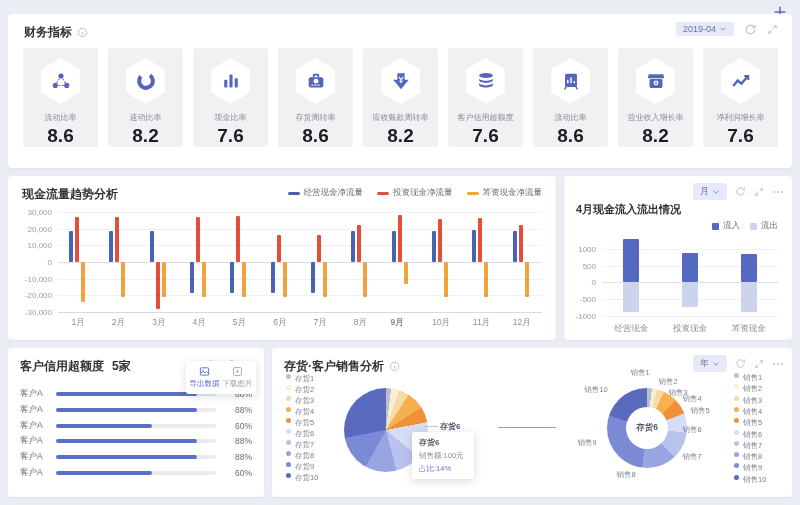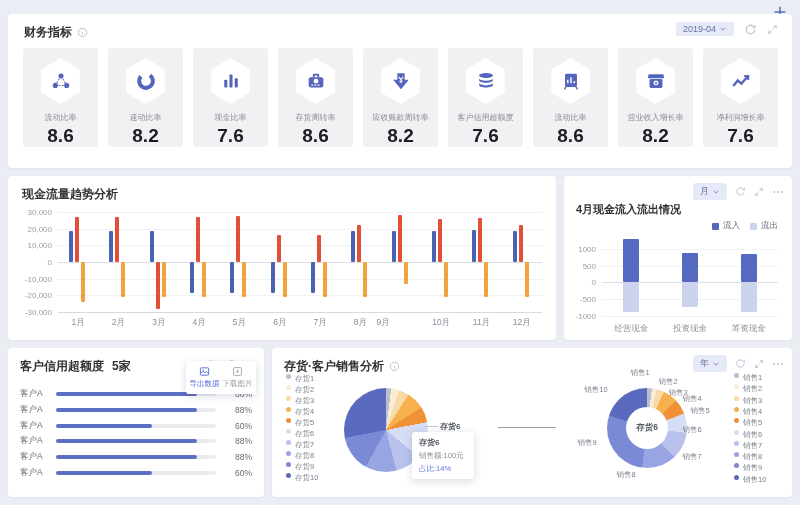--- a/index.html
+++ b/index.html
@@ -202,20 +202,34 @@
           </svg>
         </div>
         <div class="kpi-label">净利润增长率</div>
         <div class="kpi-value">7.6</div>
       </div>
     </div>
 </section>
 
 <section class="panel" id="trend-panel" style="left:8px;top:176px;width:548px;height:164px;">
   <div class="panel-title" style="position:absolute;left:14px;top:10px;">现金流量趋势分析</div>
+  <div class="legend" id="trend-legend" style="top:11px;right:14px;">
+      <div class="legend-item">
+        <div class="lmark" style="background: rgb(74, 99, 176);"></div>
+        <div class="ltext">经营现金净流量</div>
+      </div>
+      <div class="legend-item">
+        <div class="lmark" style="background: rgb(226, 79, 57);"></div>
+        <div class="ltext">投资现金净流量</div>
+      </div>
+      <div class="legend-item">
+        <div class="lmark" style="background: rgb(242, 163, 62);"></div>
+        <div class="ltext">筹资现金净流量</div>
+      </div>
+    </div>
 <div class="gline" style="left: 50px; top: 36px; width: 484px;"></div>
     <div class="ytick" style="left: 6px; top: 32px;">30,000</div>
     <div class="gline" style="left: 50px; top: 52.6667px; width: 484px;"></div>
     <div class="ytick" style="left: 6px; top: 48.6667px;">20,000</div>
     <div class="gline" style="left: 50px; top: 69.3333px; width: 484px;"></div>
     <div class="ytick" style="left: 6px; top: 65.3333px;">10,000</div>
     <div class="gline zero" style="left: 50px; top: 86px; width: 484px;"></div>
     <div class="ytick" style="left: 6px; top: 82px;">0</div>
     <div class="gline" style="left: 50px; top: 102.667px; width: 484px;"></div>
     <div class="ytick" style="left: 6px; top: 98.6667px;">-10,000</div>
@@ -251,21 +265,21 @@
     <div class="bar" style="left: 309px; width: 4px; height: 27.5px; background: rgb(226, 79, 57); top: 58.5px;"></div>
     <div class="bar" style="left: 315px; width: 4px; height: 35px; background: rgb(242, 163, 62); top: 86px;"></div>
     <div class="xlab" style="left: 292px; top: 141px; width: 40.3px;">7月</div>
     <div class="bar" style="left: 343.3px; width: 4px; height: 30.8px; background: rgb(74, 99, 176); top: 55.2px;"></div>
     <div class="bar" style="left: 349.3px; width: 4px; height: 36.7px; background: rgb(226, 79, 57); top: 49.3px;"></div>
     <div class="bar" style="left: 355.3px; width: 4px; height: 35px; background: rgb(242, 163, 62); top: 86px;"></div>
     <div class="xlab" style="left: 332.3px; top: 141px; width: 40.3px;">8月</div>
     <div class="bar" style="left: 383.7px; width: 4px; height: 30.8px; background: rgb(74, 99, 176); top: 55.2px;"></div>
     <div class="bar" style="left: 389.7px; width: 4px; height: 47.5px; background: rgb(226, 79, 57); top: 38.5px;"></div>
     <div class="bar" style="left: 395.7px; width: 4px; height: 21.7px; background: rgb(242, 163, 62); top: 86px;"></div>
-    <div class="xlab" style="left: 355px; top: 141px; width: 40.3px;">9月</div>
+    <div class="xlab" style="left: 369px; top: 141px; width: 40.3px; font-weight: bold;">9月</div>
     <div class="bar" style="left: 424px; width: 4px; height: 30.8px; background: rgb(74, 99, 176); top: 55.2px;"></div>
     <div class="bar" style="left: 430px; width: 4px; height: 43.3px; background: rgb(226, 79, 57); top: 42.7px;"></div>
     <div class="bar" style="left: 436px; width: 4px; height: 35px; background: rgb(242, 163, 62); top: 86px;"></div>
     <div class="xlab" style="left: 413px; top: 141px; width: 40.3px;">10月</div>
     <div class="bar" style="left: 464.3px; width: 4px; height: 31.7px; background: rgb(74, 99, 176); top: 54.3px;"></div>
     <div class="bar" style="left: 470.3px; width: 4px; height: 44.2px; background: rgb(226, 79, 57); top: 41.8px;"></div>
     <div class="bar" style="left: 476.3px; width: 4px; height: 35px; background: rgb(242, 163, 62); top: 86px;"></div>
     <div class="xlab" style="left: 453.3px; top: 141px; width: 40.3px;">11月</div>
     <div class="bar" style="left: 504.7px; width: 4px; height: 30.8px; background: rgb(74, 99, 176); top: 55.2px;"></div>
     <div class="bar" style="left: 510.7px; width: 4px; height: 36.7px; background: rgb(226, 79, 57); top: 49.3px;"></div>

